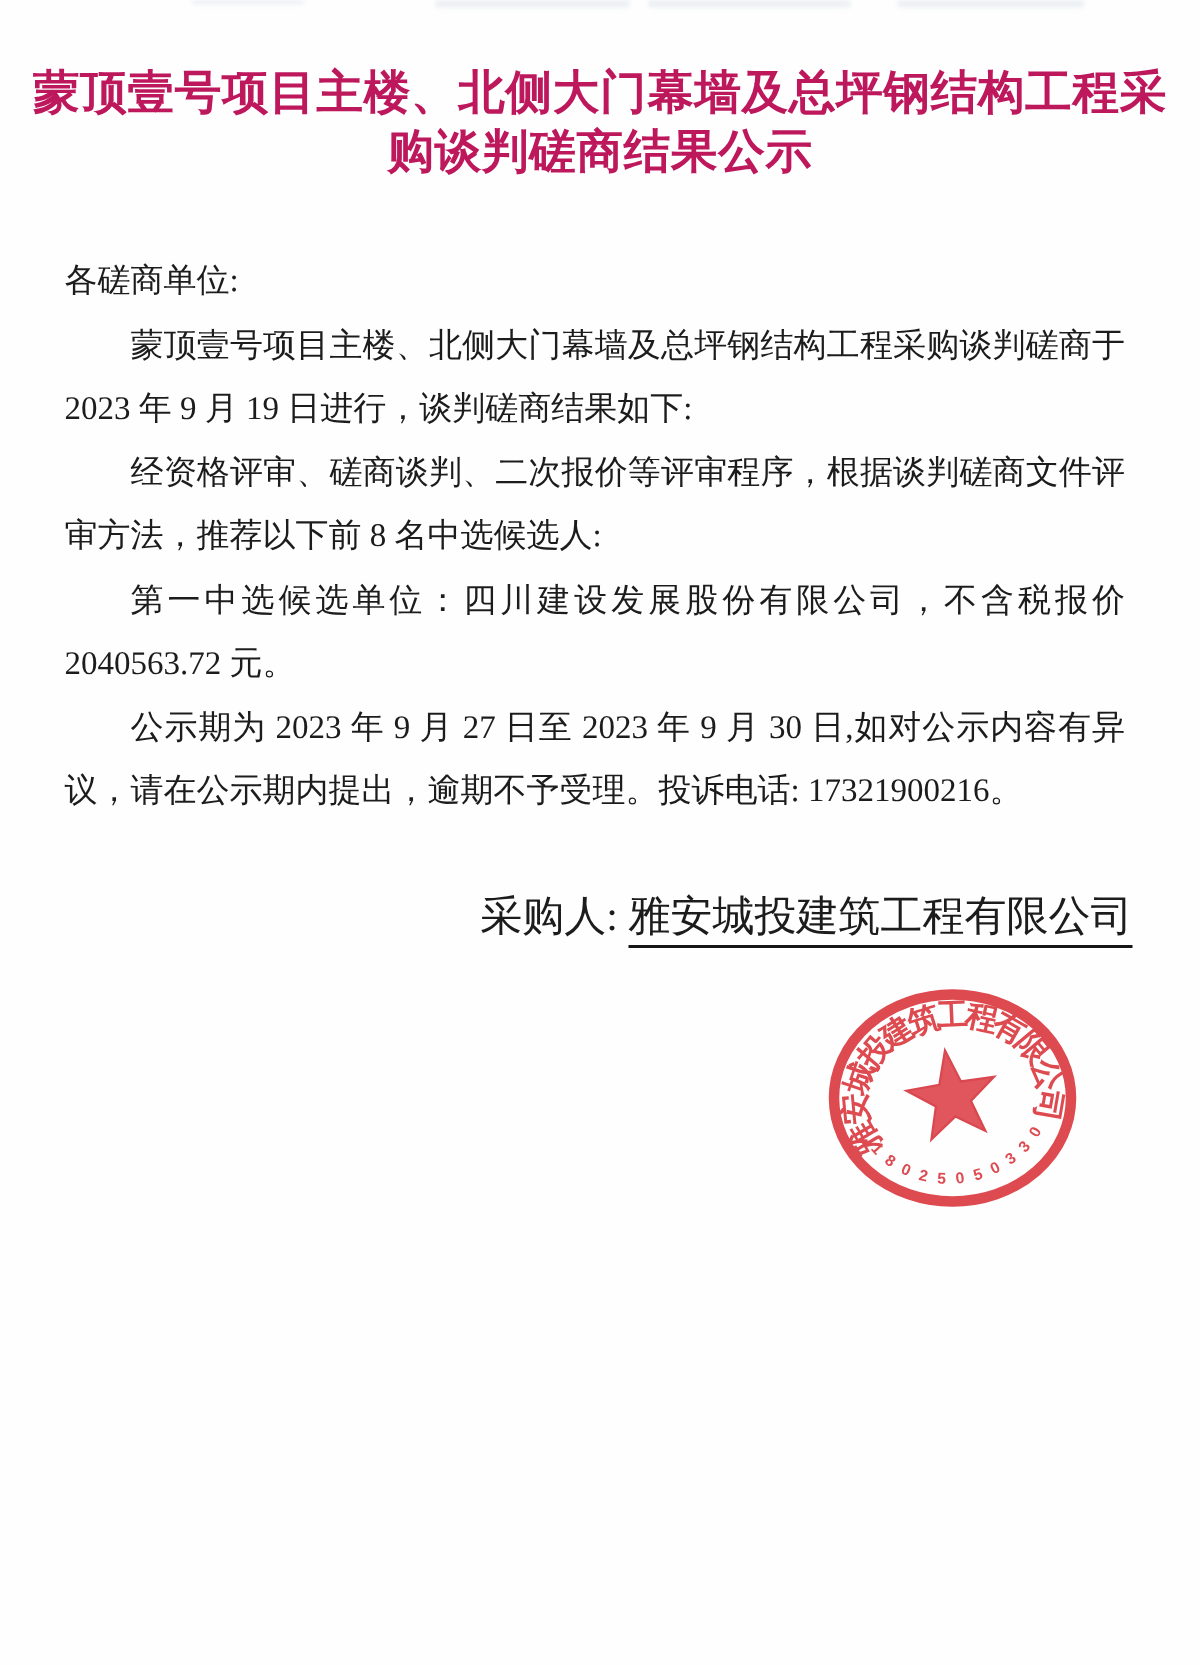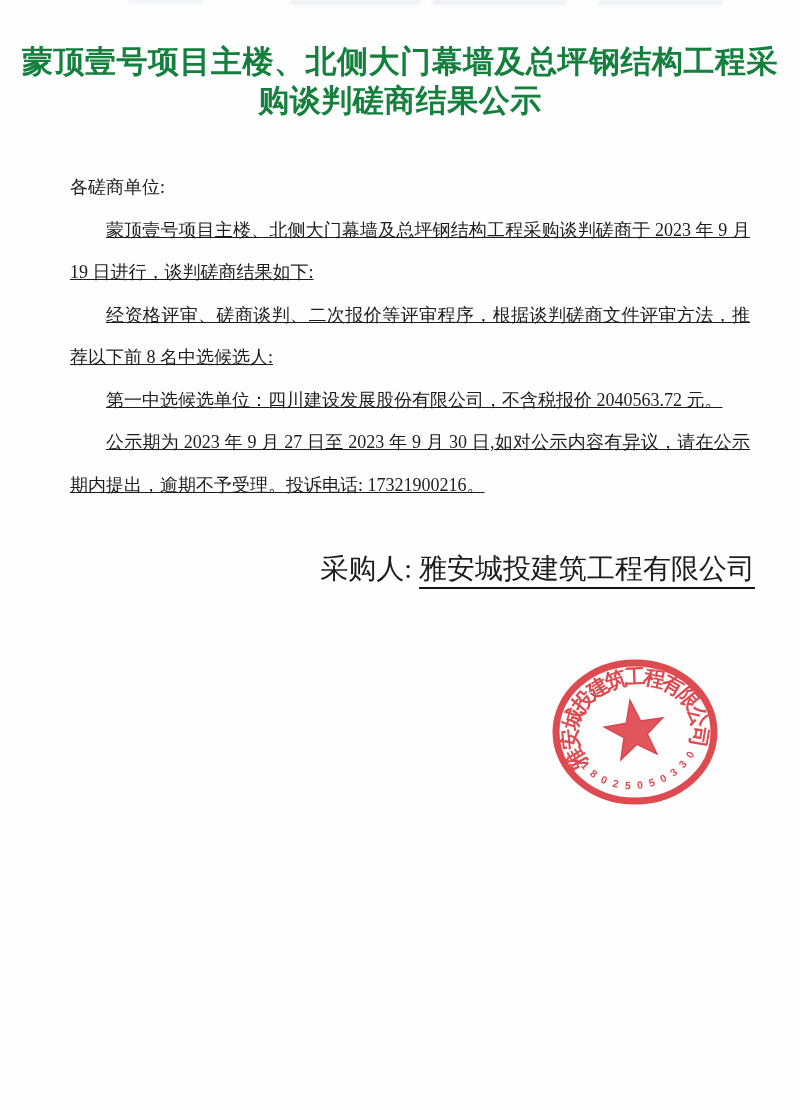--- a/index.html
+++ b/index.html
@@ -25,31 +25,31 @@
   .smudge.s3 { left: 432px; width: 135px; }
   .smudge.s4 { left: 598px; width: 125px; }
 
   .title {
     margin-top: 42px;
     text-align: center;
     font-weight: bold;
     font-size: 31px;
     line-height: 39px;
     letter-spacing: 0.5px;
-    color: #15803d;
+    color: #be185d;
   }
   .doc-body {
-    margin: 46px 50px 0 70px;
-    font-size: 18px;
+    margin: 46px 50px 0 43px;
+    font-size: 22px;
     line-height: 42.5px;
     text-align: justify;
     text-justify: inter-ideograph;
   }
   .doc-body p { margin: 0; }
-  .doc-body p.indent { text-indent: 2em; text-decoration: underline; }
+  .doc-body p.indent { text-indent: 2em; }
 
   .signoff {
     margin: 42px 45px 0 0;
     text-align: right;
     font-size: 28px;
     line-height: 42.5px;
   }
   .signoff .company {
     border-bottom: 2px solid #161616;
     padding-bottom: 3px;

